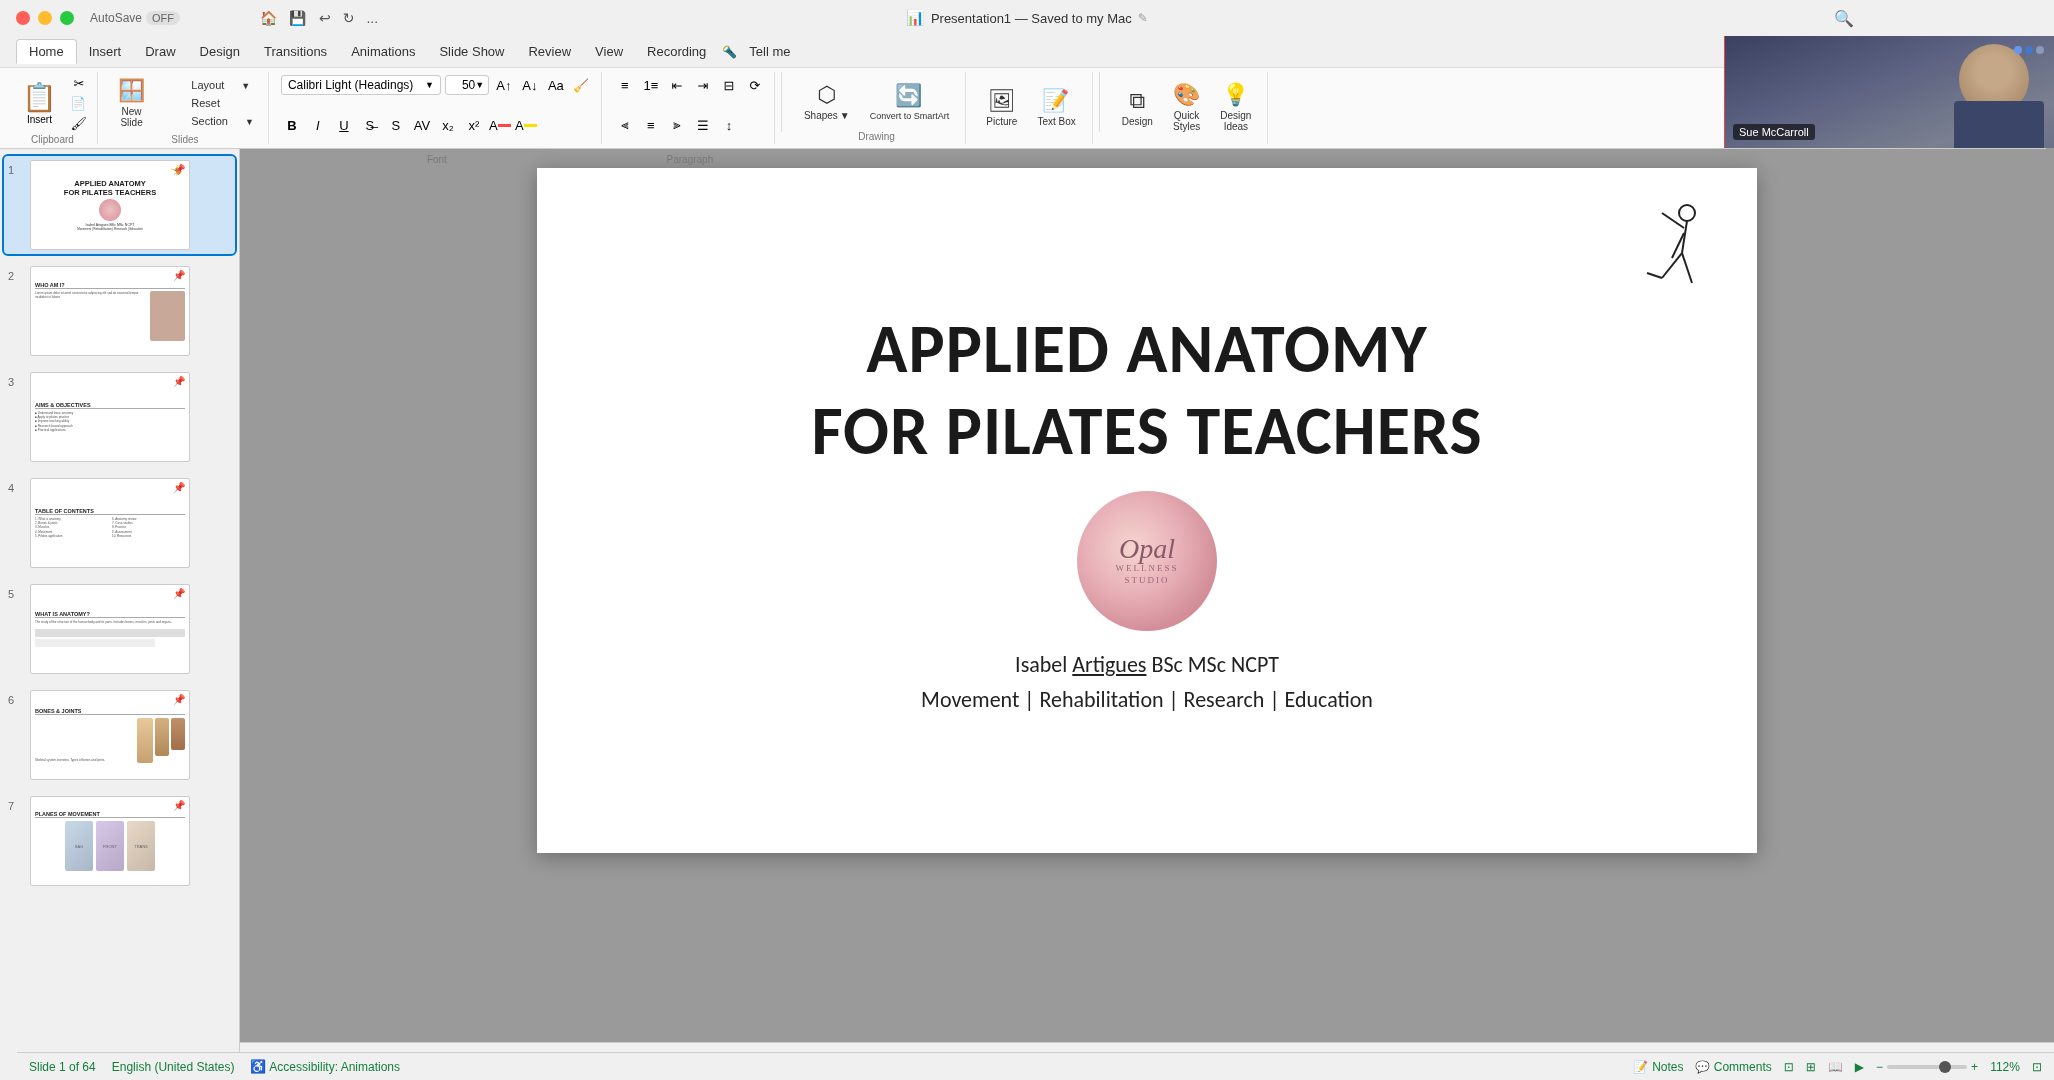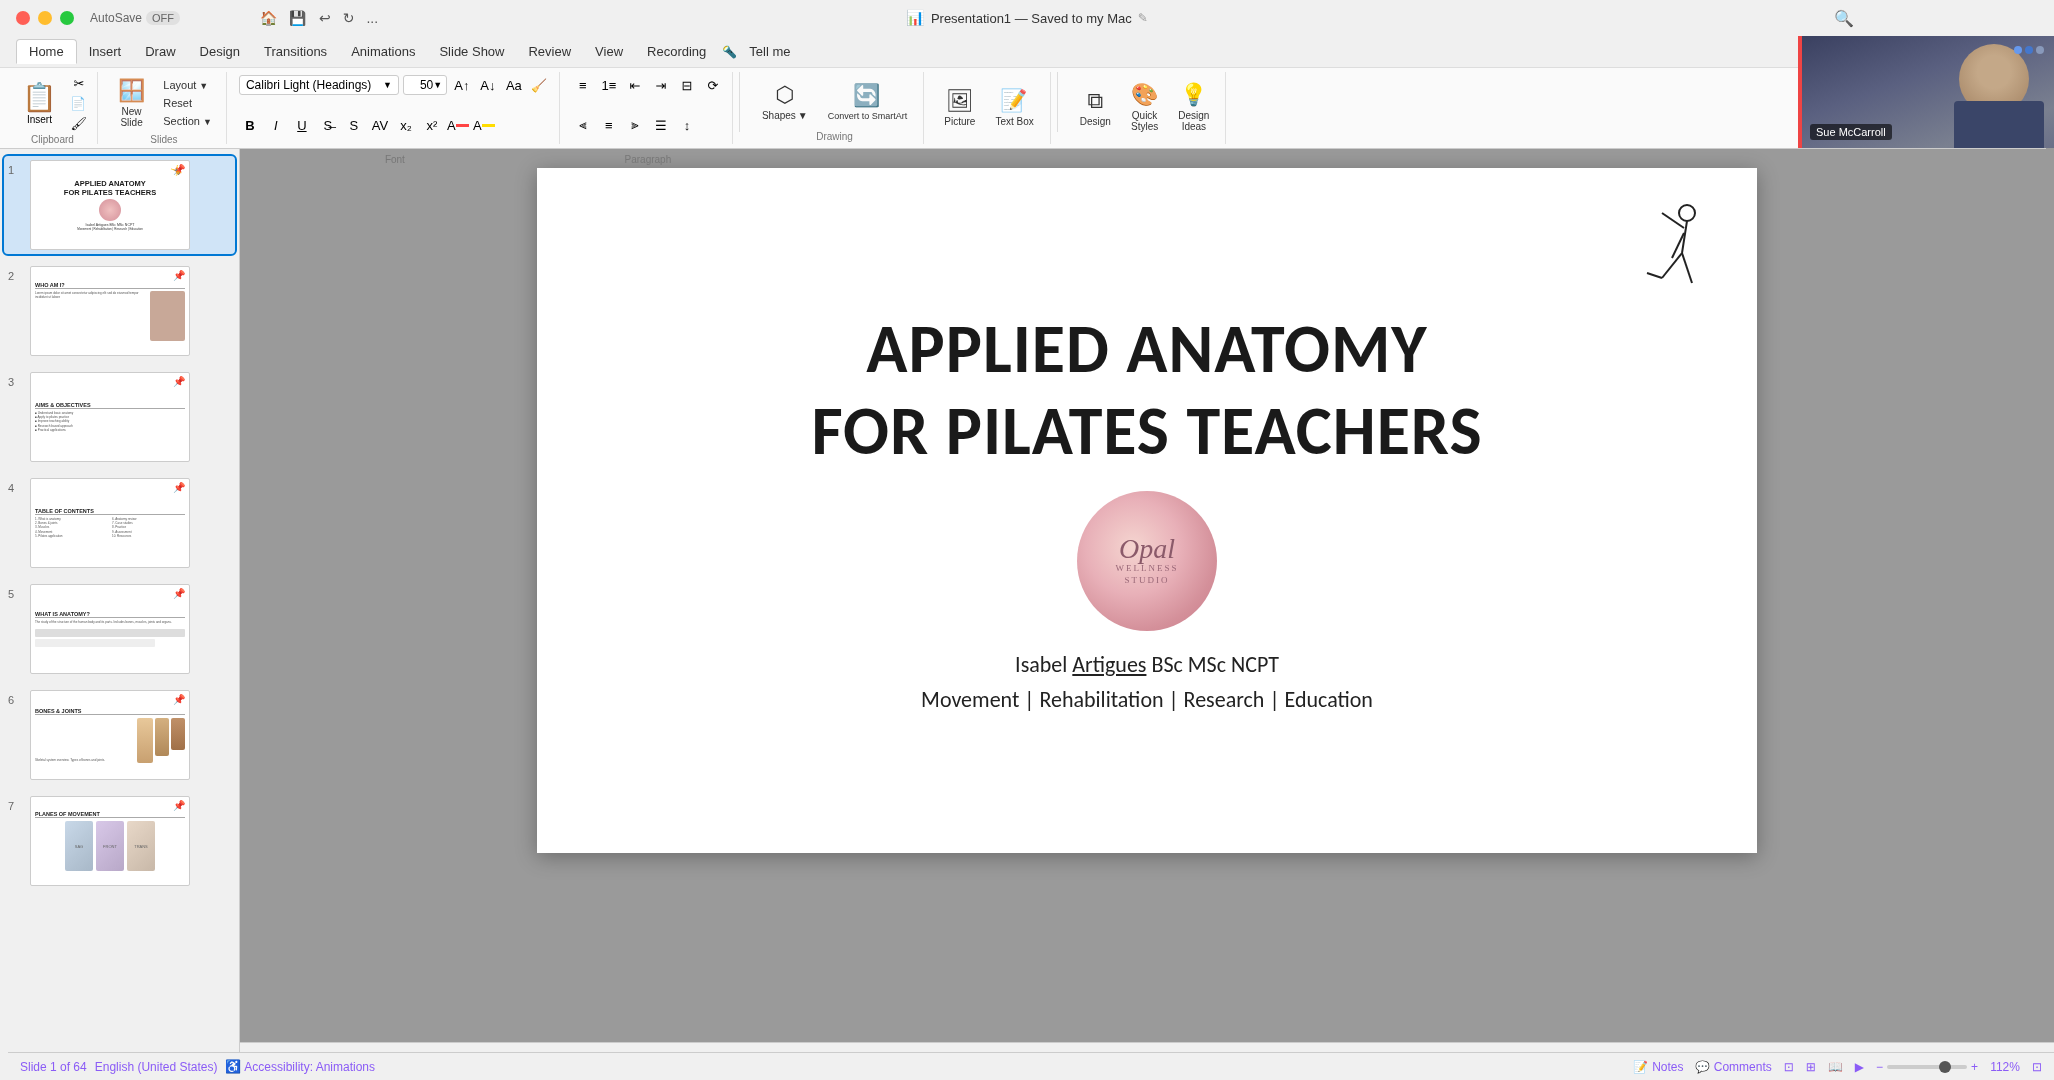--- a/index.html
+++ b/index.html
@@ -134,21 +134,22 @@
     }
     .ribbon-btn-large .icon { font-size: 22px; }
     .ribbon-btn-small {
       display: flex;
       align-items: flex-end;
       padding: 2px 6px;
       border-radius: 3px;
       cursor: pointer;
       font-size: 11px;
       color: #333;
-      gap: 3px;
+      gap: 17px;
+      margin-left: 28px;
     }
     .paste-group {
       display: flex;
       flex-direction: column;
       align-items: center;
       border-right: 1px solid #e0e0e0;
       padding: 2px 8px;
     }
     .paste-top {
       display: flex;
@@ -414,31 +415,31 @@
       padding: 0 16px;
       font-size: 13px;
       color: #999;
       cursor: text;
     }
 
     
     .status-bar {
       position: absolute;
       bottom: 0;
-      left: 8px;
+      left: 17px;
       right: 0;
       height: 28px;
       background: #f0f0f0;
       border-top: 1px solid #ccc;
       display: flex;
       align-items: center;
       padding: 0 12px;
       font-size: 12px;
-      color: #8b5cf6;
-      gap: 8px;
+      color: #15803d;
+      gap: 16px;
       z-index: 200;
     }
     .status-right {
       margin-left: auto;
       display: flex;
       align-items: center;
       gap: 12px;
     }
     .zoom-control {
       display: flex;
@@ -461,24 +462,24 @@
       top: -4px;
       left: 65%;
       cursor: pointer;
     }
 
     
     .video-overlay {
       position: absolute;
       top: 36px;
       right: 0;
-      width: 256px;
+      width: 330px;
       height: 112px;
       background: #333;
-      border-left: 4px solid #ef4444;
+      border-left: 1px solid #ef4444;
       overflow: hidden;
       z-index: 150;
     }
     .video-person {
       width: 100%;
       height: 100%;
       background: linear-gradient(135deg, #2a3a5c 0%, #4a5a7c 50%, #6a7a9c 100%);
       display: flex;
       align-items: center;
       justify-content: center;

